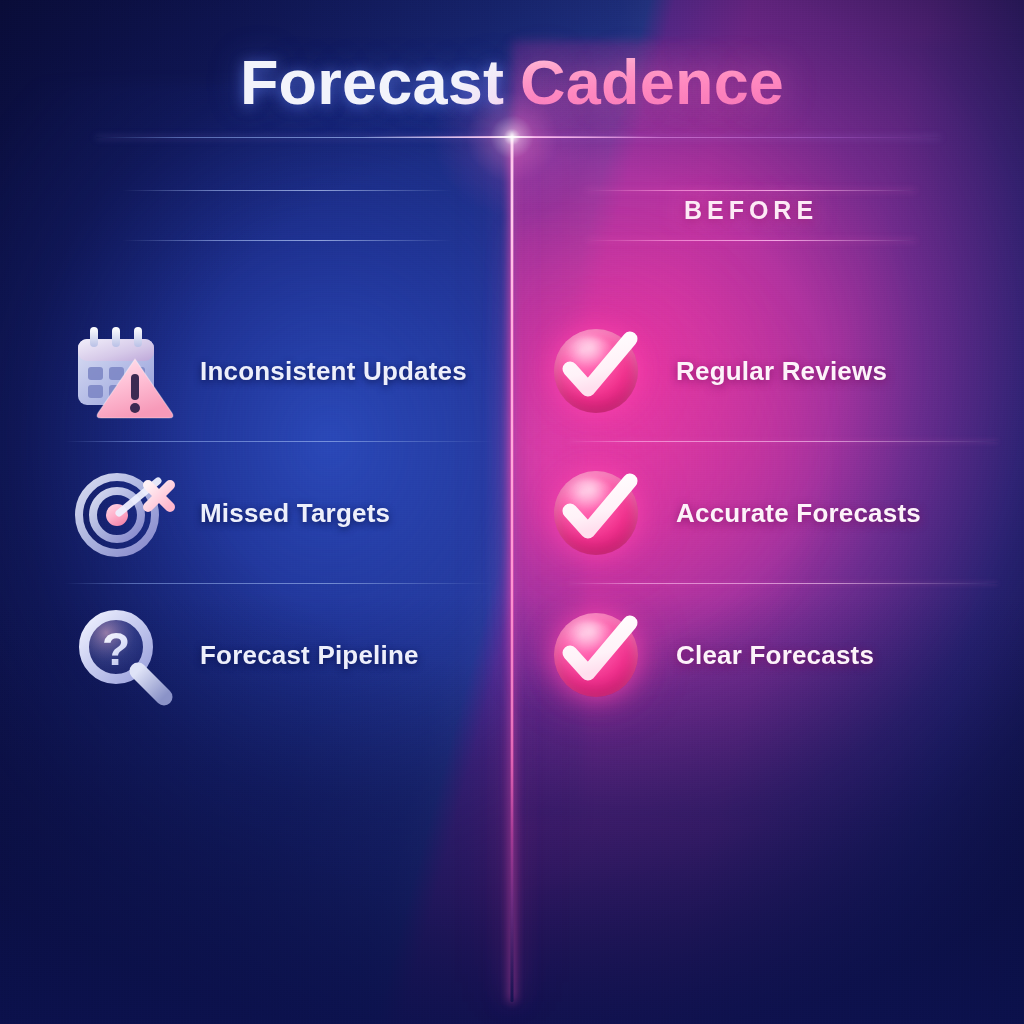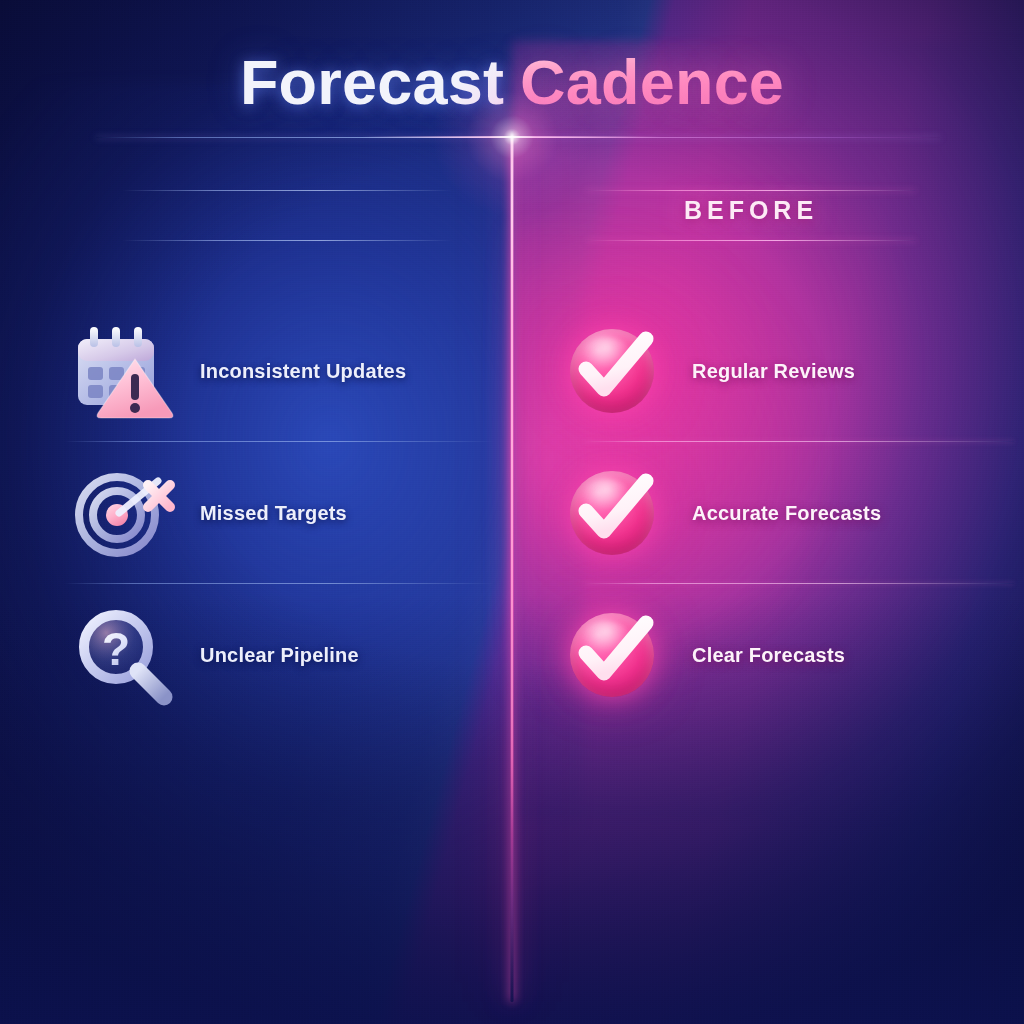--- a/index.html
+++ b/index.html
@@ -254,37 +254,37 @@
     box-shadow: 0 0 6px rgba(255,110,200,.5);
   }
 
   
   .col {
     position: absolute;
     top: 300px;
     width: 440px;
   }
   .col.left  { left: 72px; }
-  .col.right { left: 564px; }
+  .col.right { left: 548px; }
 
   .row {
     position: relative;
     height: 142px;
     display: flex;
     align-items: center;
     gap: 22px;
   }
   .row-icon {
     position: relative;
     width: 106px;
     height: 100px;
     flex: 0 0 106px;
   }
   .row-label {
-    font-size: 20px;
+    font-size: 26px;
     font-weight: 600;
     letter-spacing: .2px;
     white-space: nowrap;
   }
   .col.left .row-label {
     color: #edeffb;
     text-shadow: 0 2px 7px rgba(10,20,80,.85);
   }
   .col.right .row-label {
     color: #fdf3fa;
@@ -493,21 +493,21 @@
                 <stop offset="100%" stop-color="rgba(70,80,170,.18)"></stop>
               </radialGradient>
             </defs>
             <circle cx="44" cy="42" r="32" fill="url(#lensFill)"></circle>
             <circle cx="44" cy="42" r="32" fill="none" stroke="url(#lensG)" stroke-width="10"></circle>
             <path d="M66 66 L92 92" stroke="url(#handleG)" stroke-width="17" stroke-linecap="round"></path>
             <text x="44" y="60" text-anchor="middle" font-family="Liberation Sans, sans-serif" font-size="46" font-weight="700" fill="url(#qG)">?</text>
           </svg>
         </div>
       </div>
-      <div class="row-label">Unclear Pipeline</div>
+      <div class="row-label">Forecast Pipeline</div>
     </div>
   </div>
 
   <div class="col right">
 
     <div class="row">
       <div class="row-icon">
         <div class="check-badge"></div>
         <svg class="check-mark" viewBox="0 0 106 100" aria-hidden="true">
           <defs>

